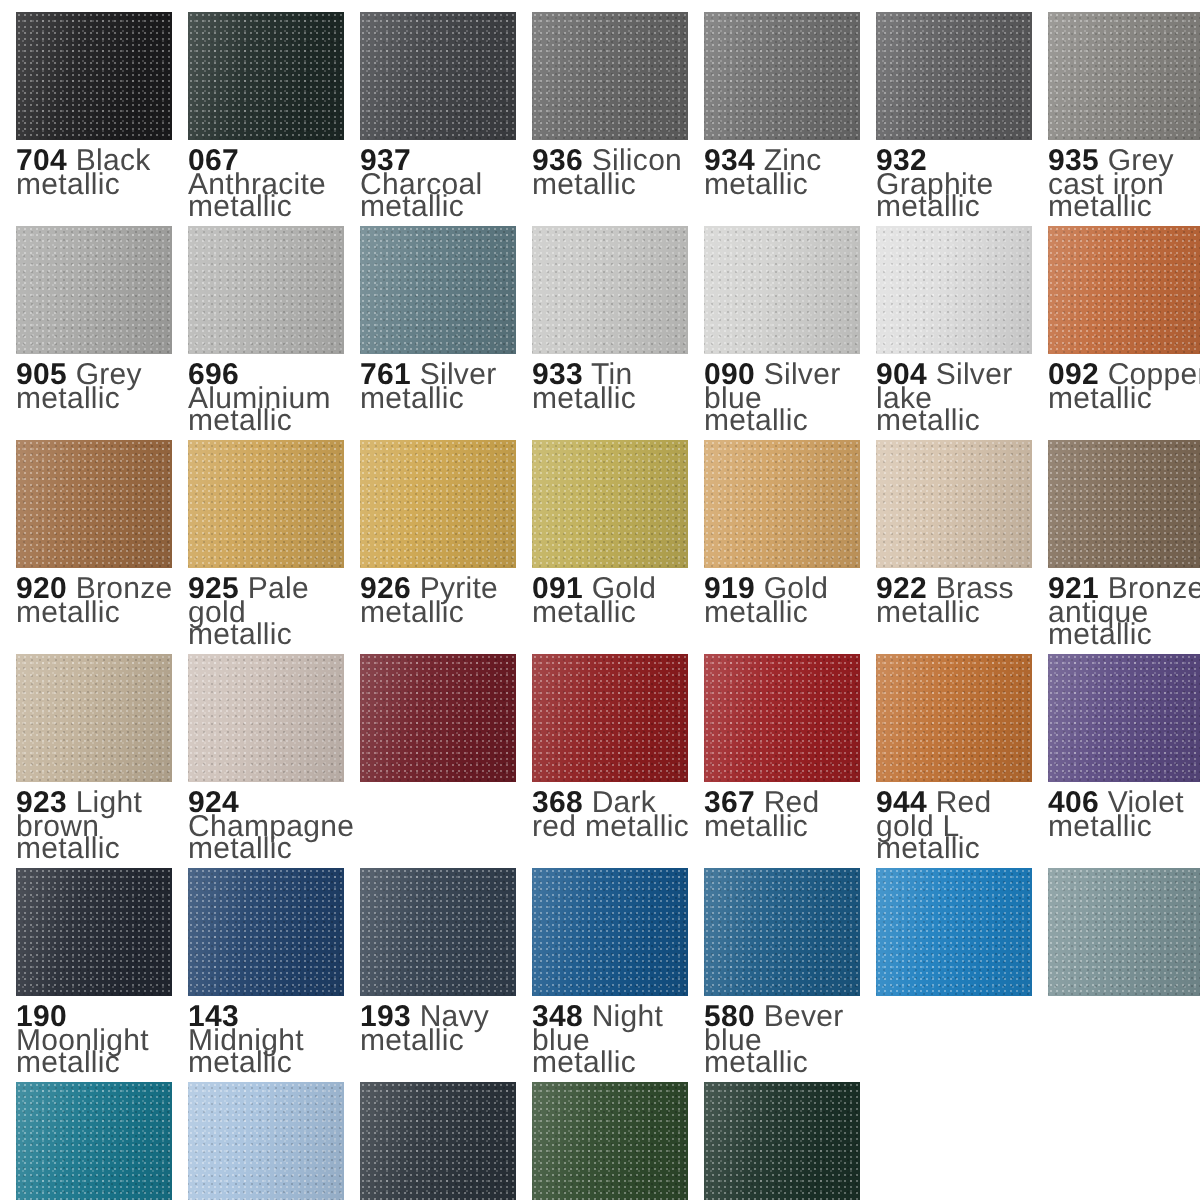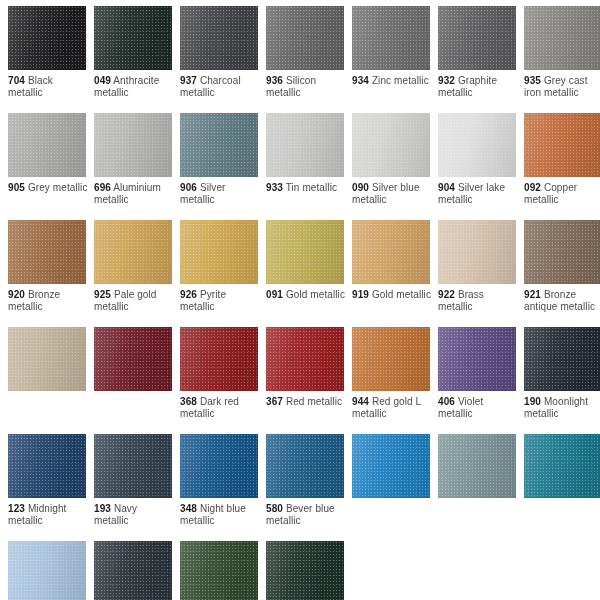--- a/index.html
+++ b/index.html
@@ -60,21 +60,21 @@
     pointer-events: none;
     background: linear-gradient(105deg,
        rgba(255,255,255,0.20) 0%,
        rgba(255,255,255,0.05) 38%,
        rgba(0,0,0,0.06) 72%,
        rgba(0,0,0,0.12) 100%);
     z-index: 1;
   }
   .swatch-caption {
     margin-top: 5px;
-    font-size: 10px;
+    font-size: 15px;
     line-height: 11.5px;
     color: #4a4a4a;
     width: 80px;
     letter-spacing: 0.01em;
   }
   .swatch-code {
     font-weight: bold;
     color: #1c1c1c;
   }
   .swatch-name {
@@ -85,21 +85,21 @@
 <body>
 
 <div id="catalog">
   <div class="swatch-grid">
       <div class="swatch-cell">
         <div class="swatch-chip sheen" style="background-color: rgb(28, 28, 30);"></div>
         <div class="swatch-caption"><span class="swatch-code">704</span> <span class="swatch-name">Black metallic</span></div>
       </div>
       <div class="swatch-cell">
         <div class="swatch-chip sheen" style="background-color: rgb(30, 42, 39);"></div>
-        <div class="swatch-caption"><span class="swatch-code">049</span> <span class="swatch-name">Anthracite metallic</span></div>
+        <div class="swatch-caption"><span class="swatch-code">067</span> <span class="swatch-name">Anthracite metallic</span></div>
       </div>
       <div class="swatch-cell">
         <div class="swatch-chip sheen" style="background-color: rgb(63, 65, 69);"></div>
         <div class="swatch-caption"><span class="swatch-code">937</span> <span class="swatch-name">Charcoal metallic</span></div>
       </div>
       <div class="swatch-cell">
         <div class="swatch-chip sheen" style="background-color: rgb(99, 99, 99);"></div>
         <div class="swatch-caption"><span class="swatch-code">936</span> <span class="swatch-name">Silicon metallic</span></div>
       </div>
       <div class="swatch-cell">
@@ -117,21 +117,21 @@
       <div class="swatch-cell">
         <div class="swatch-chip sheen" style="background-color: rgb(169, 169, 167);"></div>
         <div class="swatch-caption"><span class="swatch-code">905</span> <span class="swatch-name">Grey metallic</span></div>
       </div>
       <div class="swatch-cell">
         <div class="swatch-chip sheen" style="background-color: rgb(181, 181, 179);"></div>
         <div class="swatch-caption"><span class="swatch-code">696</span> <span class="swatch-name">Aluminium metallic</span></div>
       </div>
       <div class="swatch-cell">
         <div class="swatch-chip sheen" style="background-color: rgb(95, 123, 132);"></div>
-        <div class="swatch-caption"><span class="swatch-code">906</span> <span class="swatch-name">Silver metallic</span></div>
+        <div class="swatch-caption"><span class="swatch-code">761</span> <span class="swatch-name">Silver metallic</span></div>
       </div>
       <div class="swatch-cell">
         <div class="swatch-chip sheen" style="background-color: rgb(199, 199, 197);"></div>
         <div class="swatch-caption"><span class="swatch-code">933</span> <span class="swatch-name">Tin metallic</span></div>
       </div>
       <div class="swatch-cell">
         <div class="swatch-chip sheen" style="background-color: rgb(210, 210, 208);"></div>
         <div class="swatch-caption"><span class="swatch-code">090</span> <span class="swatch-name">Silver blue metallic</span></div>
       </div>
       <div class="swatch-cell">
@@ -165,20 +165,25 @@
       <div class="swatch-cell">
         <div class="swatch-chip sheen" style="background-color: rgb(214, 195, 173);"></div>
         <div class="swatch-caption"><span class="swatch-code">922</span> <span class="swatch-name">Brass metallic</span></div>
       </div>
       <div class="swatch-cell">
         <div class="swatch-chip sheen" style="background-color: rgb(126, 106, 86);"></div>
         <div class="swatch-caption"><span class="swatch-code">921</span> <span class="swatch-name">Bronze antique metallic</span></div>
       </div>
       <div class="swatch-cell">
         <div class="swatch-chip sheen" style="background-color: rgb(194, 178, 154);"></div>
+        <div class="swatch-caption"><span class="swatch-code">923</span> <span class="swatch-name">Light brown metallic</span></div>
+      </div>
+      <div class="swatch-cell">
+        <div class="swatch-chip sheen" style="background-color: rgb(205, 192, 184);"></div>
+        <div class="swatch-caption"><span class="swatch-code">924</span> <span class="swatch-name">Champagne metallic</span></div>
       </div>
       <div class="swatch-cell">
         <div class="swatch-chip sheen" style="background-color: rgb(110, 28, 38);"></div>
       </div>
       <div class="swatch-cell">
         <div class="swatch-chip sheen" style="background-color: rgb(142, 28, 30);"></div>
         <div class="swatch-caption"><span class="swatch-code">368</span> <span class="swatch-name">Dark red metallic</span></div>
       </div>
       <div class="swatch-cell">
         <div class="swatch-chip sheen" style="background-color: rgb(155, 30, 34);"></div>
@@ -191,21 +196,21 @@
       <div class="swatch-cell">
         <div class="swatch-chip sheen" style="background-color: rgb(91, 74, 130);"></div>
         <div class="swatch-caption"><span class="swatch-code">406</span> <span class="swatch-name">Violet metallic</span></div>
       </div>
       <div class="swatch-cell">
         <div class="swatch-chip sheen" style="background-color: rgb(35, 40, 50);"></div>
         <div class="swatch-caption"><span class="swatch-code">190</span> <span class="swatch-name">Moonlight metallic</span></div>
       </div>
       <div class="swatch-cell">
         <div class="swatch-chip sheen" style="background-color: rgb(32, 65, 107);"></div>
-        <div class="swatch-caption"><span class="swatch-code">123</span> <span class="swatch-name">Midnight metallic</span></div>
+        <div class="swatch-caption"><span class="swatch-code">143</span> <span class="swatch-name">Midnight metallic</span></div>
       </div>
       <div class="swatch-cell">
         <div class="swatch-chip sheen" style="background-color: rgb(51, 64, 79);"></div>
         <div class="swatch-caption"><span class="swatch-code">193</span> <span class="swatch-name">Navy metallic</span></div>
       </div>
       <div class="swatch-cell">
         <div class="swatch-chip sheen" style="background-color: rgb(20, 84, 137);"></div>
         <div class="swatch-caption"><span class="swatch-code">348</span> <span class="swatch-name">Night blue metallic</span></div>
       </div>
       <div class="swatch-cell">

